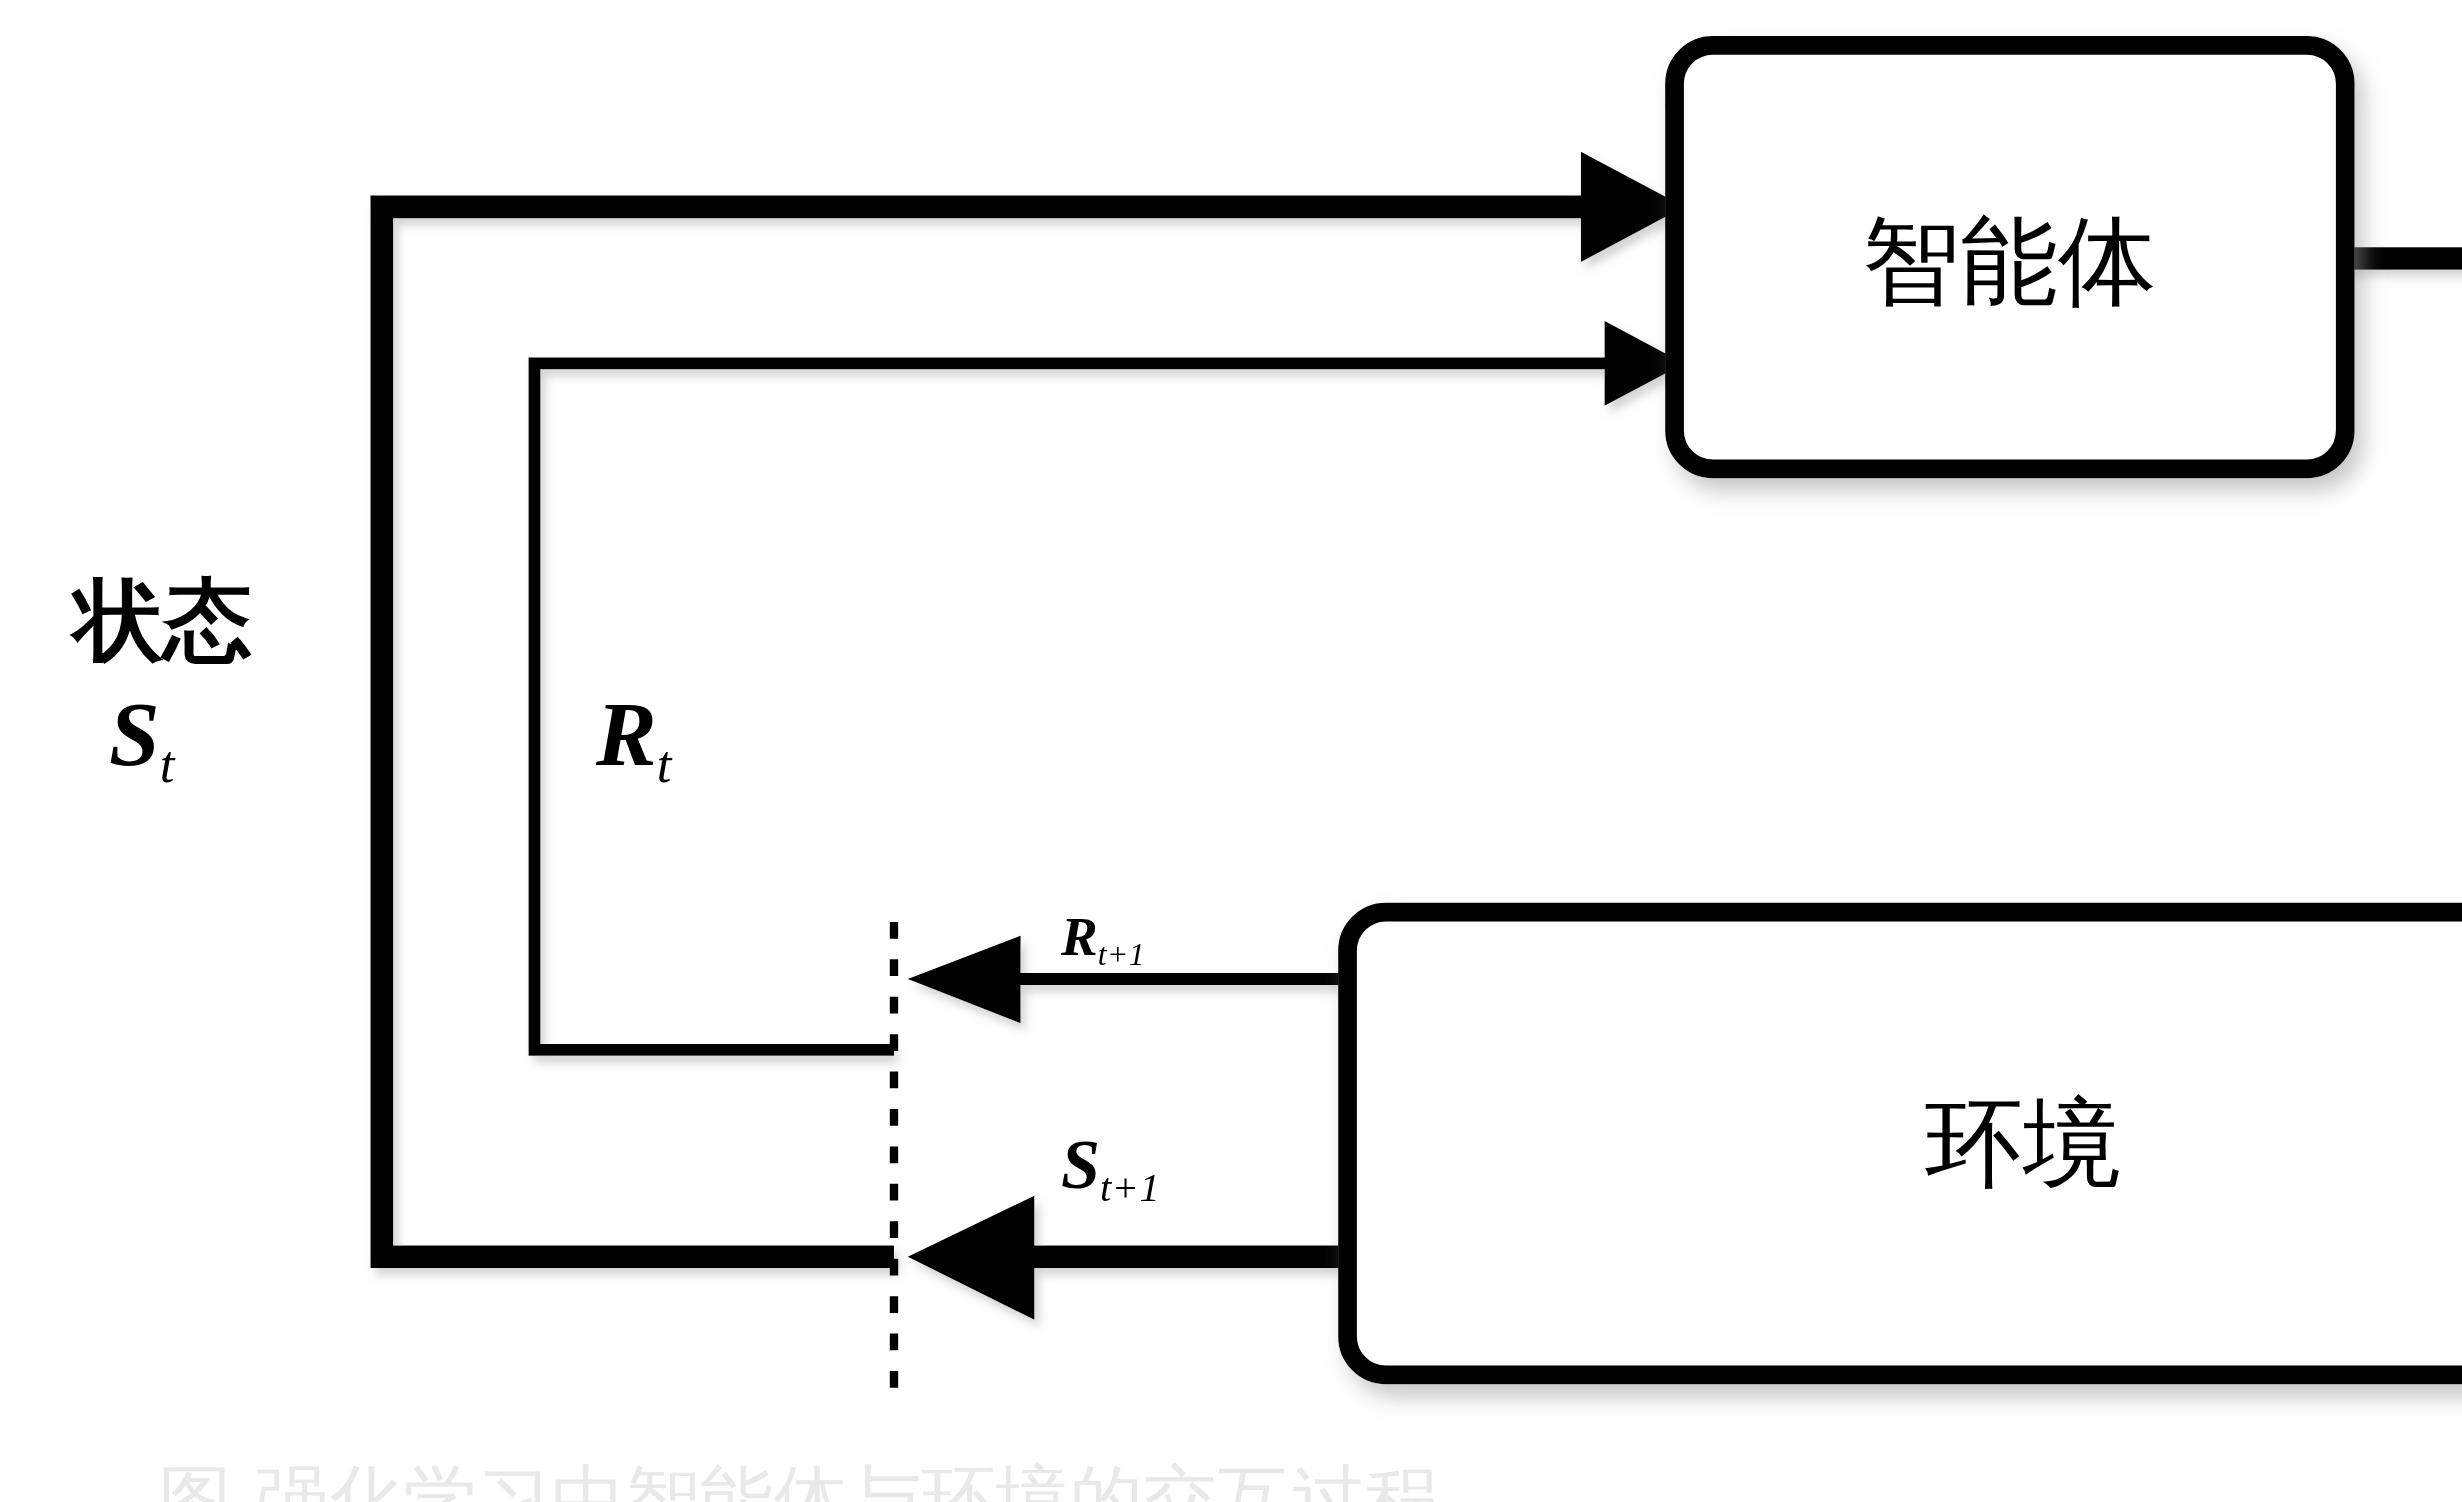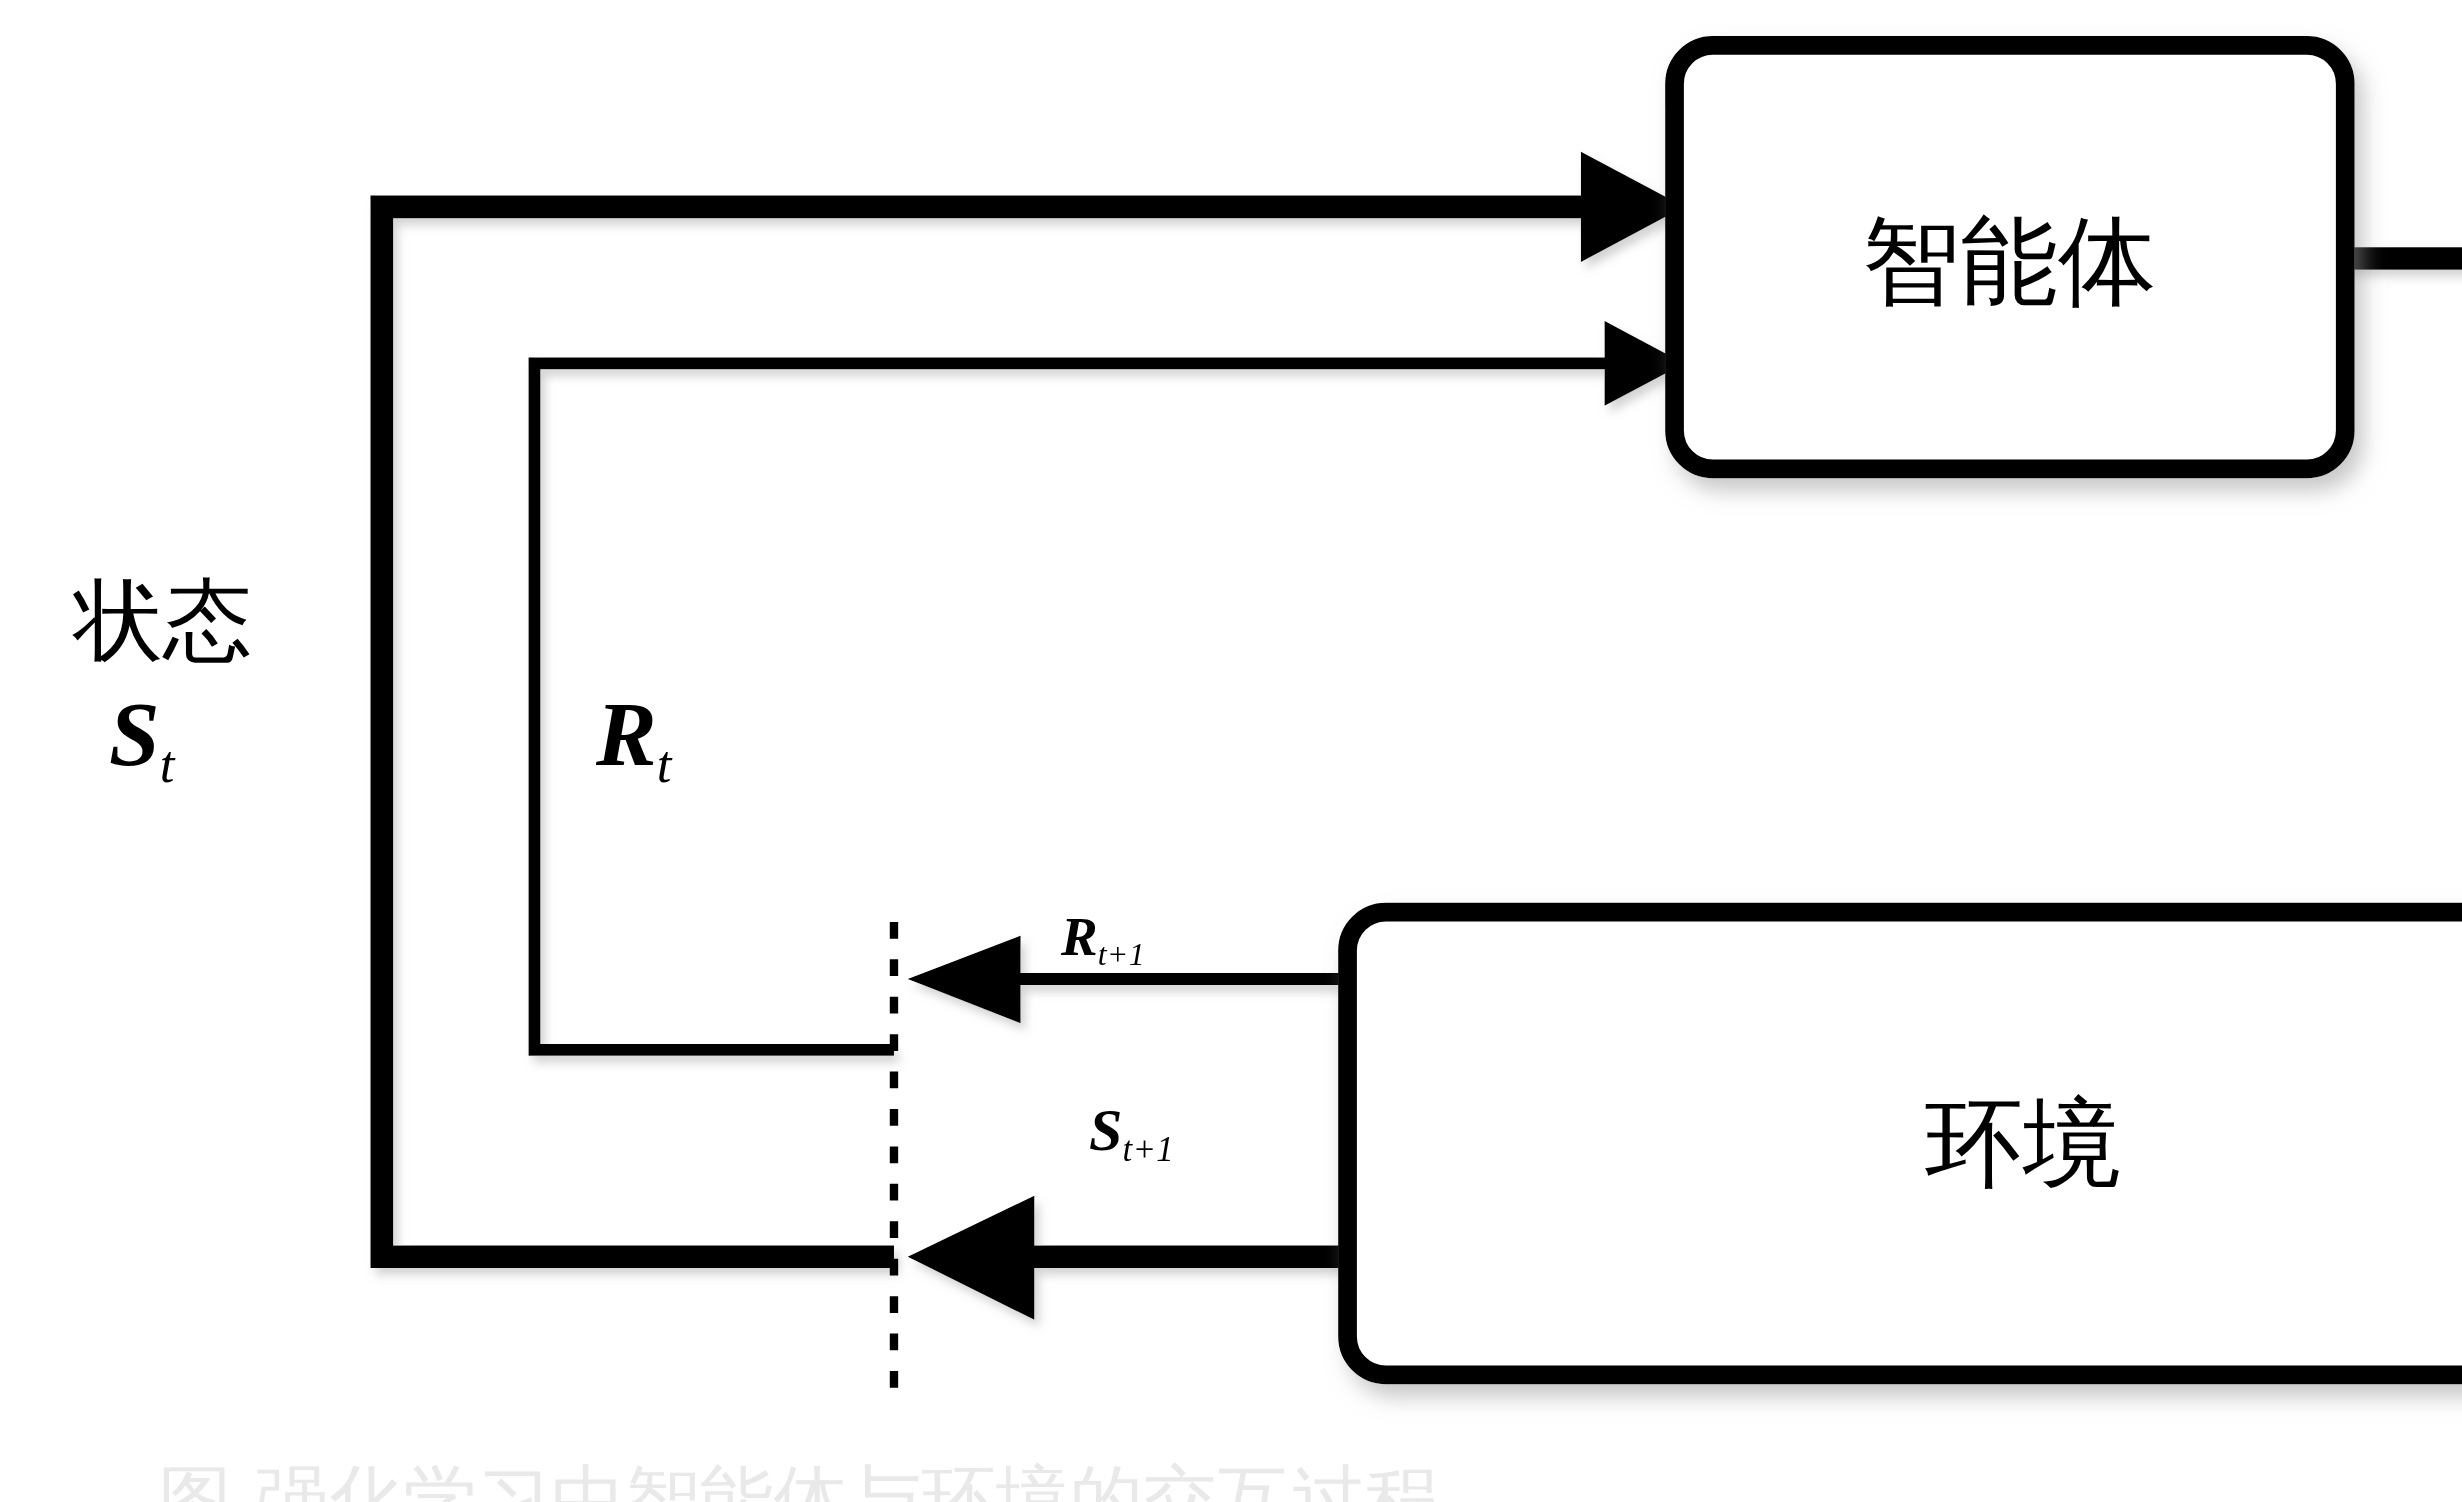--- a/index.html
+++ b/index.html
@@ -11,21 +11,21 @@
     font-family:"Liberation Serif", serif;
   }
   svg#diagram{position:absolute;left:0;top:0;width:3940px;height:1502px;display:block;}
 
   .cjk-label{
     position:absolute;
     font-family:"DejaVu Sans", sans-serif;
     color:#000000;
     white-space:nowrap;
     line-height:1;
-    font-weight:400;
+    font-weight:700;
     text-align:center;
   }
   .math-label{
     position:absolute;
     font-family:"Liberation Serif", serif;
     font-style:italic;
     font-weight:700;
     color:#000000;
     white-space:nowrap;
     line-height:1;
@@ -47,21 +47,21 @@
     line-height:1;
     transform:translate(-50%,-50%);
   }
 
   
   #lbl-state-cjk{left:74px;  top:576px; font-size:89px;}
   #lbl-state-sym{left:109px;  top:689px; font-size:91px;}
   #lbl-reward-cjk{left:584px; top:576px; font-size:89px;}
   #lbl-reward-sym{left:596px; top:689px; font-size:91px;}
   #lbl-rt1{left:1061px; top:909px; font-size:55px;}
-  #lbl-st1{left:1061px; top:1100px; font-size:60px;margin-left:28px;}
+  #lbl-st1{left:1061px; top:1130px; font-size:70px;}
   #lbl-agent{left:2009px; top:261px;  font-size:98px;}
   #lbl-env{left:2023px; top:1143px; font-size:98px;}
 
   #caption{
     position:absolute;
     left:158px; top:1462px;
     font-family:"DejaVu Sans", sans-serif;
     font-size:74px;
     color:#e9e9e9;
     white-space:nowrap;

